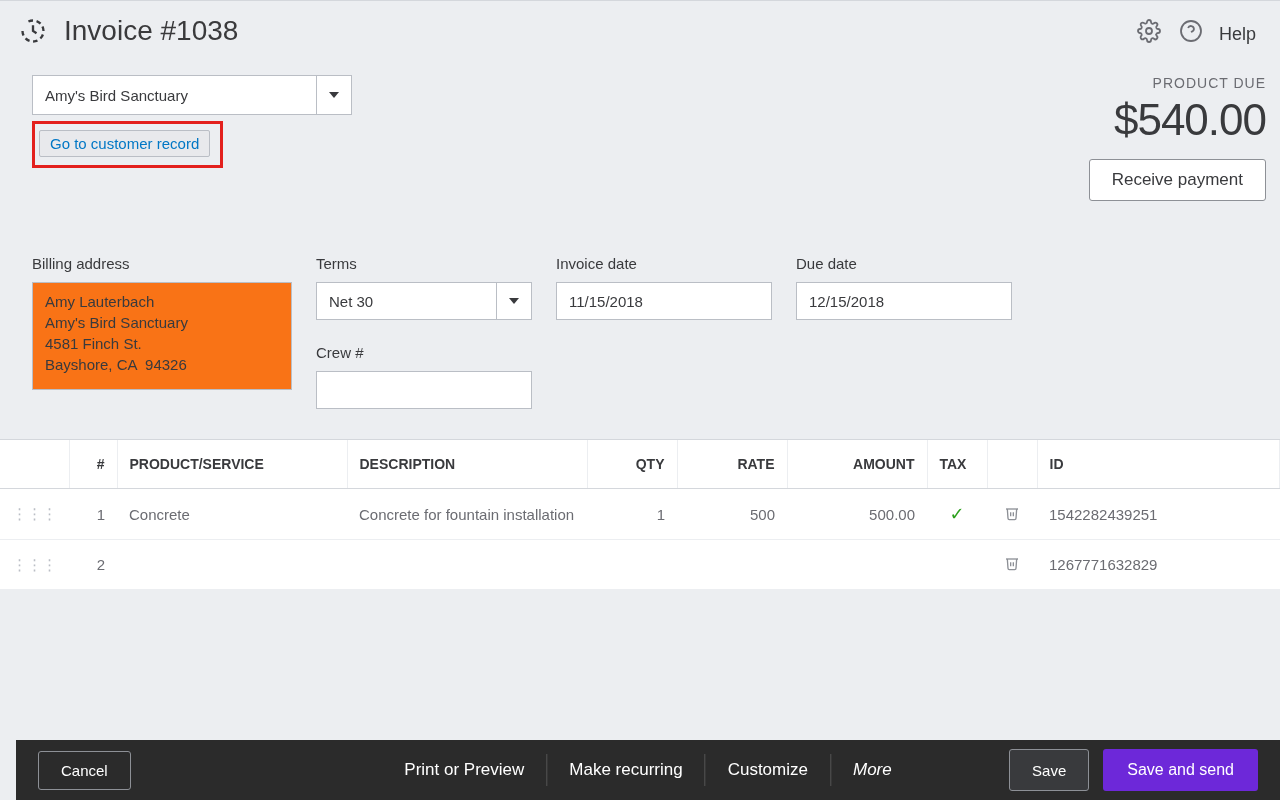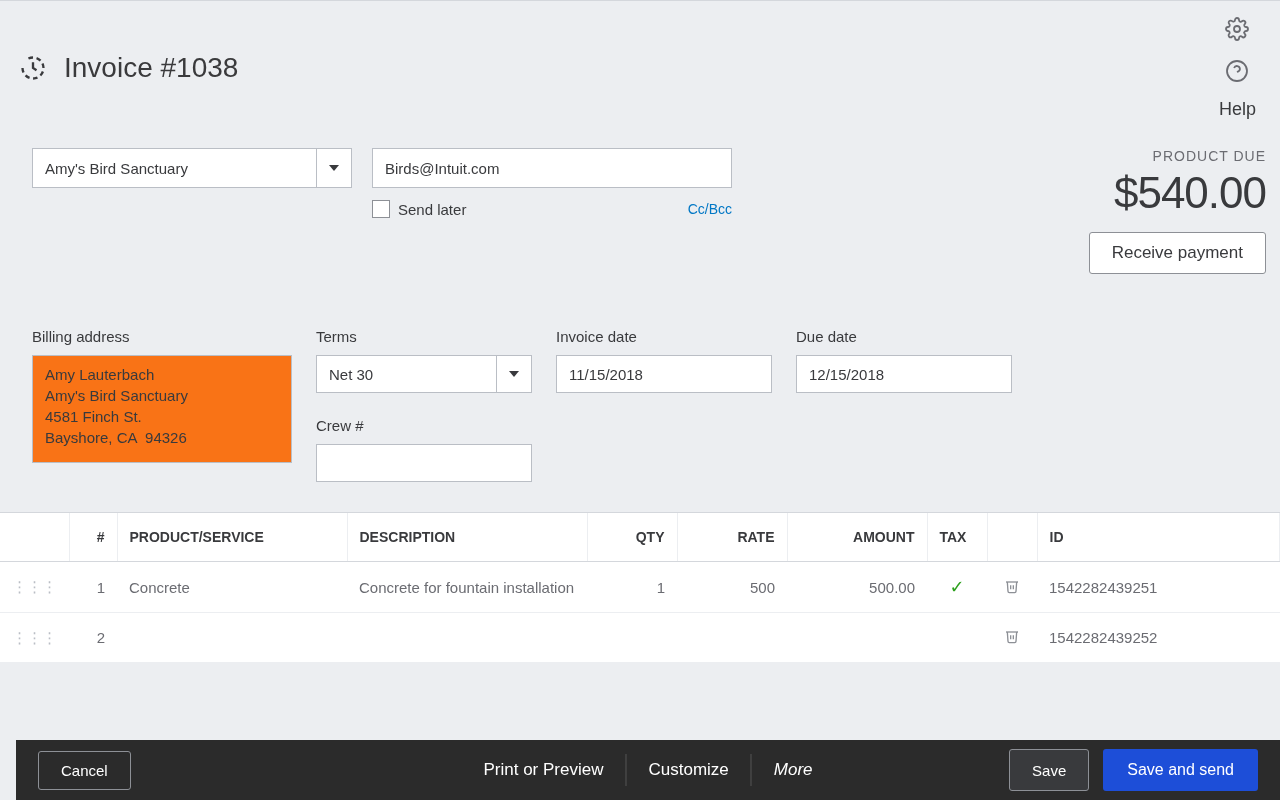--- a/index.html
+++ b/index.html
@@ -1,20 +1,20 @@
 <!DOCTYPE html>
 <html><head>
 <meta charset="utf-8">
 <style>
   * { box-sizing: border-box; margin: 0; padding: 0; font-family: -apple-system, BlinkMacSystemFont, "Segoe UI", Helvetica, Arial, sans-serif; }
   body { width: 1280px; height: 800px; background: #eceef1; color: #393a3d; overflow: hidden; }
   .header { display: flex; align-items: center; padding: 14px 24px 10px 18px; border-top: 1px solid #d4d7dc; }
   .header-title { font-size: 28px; font-weight: 400; color: #3a3a3c; flex: 1; }
   .hist-icon { width: 30px; height: 30px; margin-right: 16px; display:flex; align-items:center; justify-content:center; }
-  .header-actions { display:flex; align-items:center; gap:14px;flex-direction:column; }
+  .header-actions { display:flex; align-items:flex-end; gap:14px; }
   .icon-btn { width:28px; height:28px; display:flex; align-items:center; justify-content:center; cursor:pointer; color:#6b6c72; }
   .help-text { font-size:18px; color:#393a3d; }
 
   .form-area { padding: 18px 0 30px 32px; }
 
   .top-row { display:flex; align-items:flex-start; }
   .cust-block { width: 320px; }
   .cust-select { display:flex; }
   .cust-input { flex:1; height:40px; border:1px solid #babec5; background:#fff; padding:0 12px; font-size:15px; color:#393a3d; border-right:none; }
   .cust-dd { width:36px; height:40px; border:1px solid #babec5; background:#fff; display:flex; align-items:center; justify-content:center; cursor:pointer; }
@@ -53,21 +53,21 @@
   .check { color:#2ca01c; text-align:center; font-size:18px; }
   .trash { color:#8d9096; cursor:pointer; text-align:center; }
 
   .footer { position:fixed; bottom:0; left:16px; right:0; height:60px; background:#2b2b2b; display:flex; align-items:center; padding:0 22px; color:#fff; }
   .f-btn-outline { background:transparent; border:1px solid #8d9096; color:#fff; padding:10px 22px; font-size:15px; cursor:pointer; border-radius:3px; }
   .f-center { display:flex; gap:0; margin-left:auto; margin-right:auto; position:absolute; left:50%; transform:translateX(-50%); }
   .f-link { background:none; border:none; color:#fff; font-size:17px; padding:6px 22px; cursor:pointer; border-right:1px solid #555; }
   .f-link:last-child { border-right:none;font-style:italic; }
   .f-right { margin-left:auto; display:flex; gap:14px; }
   .f-save { background:#393a3d; border:1px solid #8d9096; color:#fff; padding:10px 22px; font-size:15px; cursor:pointer; border-radius:3px; }
-  .f-primary { background:#1d4ed8; border:none; color:#fff; padding:12px 24px; font-size:16px; font-weight:500; cursor:pointer; border-radius:3px; }
+  .f-primary { background:#6d28d9; border:none; color:#fff; padding:12px 24px; font-size:16px; font-weight:500; cursor:pointer; border-radius:3px; }
 
   .th-sep th { border-right: 1px solid #eceef1; }
 </style>
 </head>
 <body>
 
 <div class="header">
   <div class="hist-icon">
     <svg width="28" height="28" viewBox="0 0 24 24" fill="none" stroke="#393a3d" stroke-width="2">
         <path d="M3 12a9 9 0 1 0 3-6.7" stroke-dasharray="4 3"></path>
@@ -97,32 +97,25 @@
   <div class="top-row">
     <div class="cust-block">
       <div class="cust-select">
         <input class="cust-input" value="Amy's Bird Sanctuary" style="">
         <div class="cust-dd">
           <svg width="10" height="6" viewBox="0 0 10 6">
               <polygon points="0,0 10,0 5,6" fill="#393a3d"></polygon>
             </svg>
         </div>
       </div>
-    </div>
-
-    <div class="email-block">
-      <input class="email-input" value="Birds@Intuit.com" style="">
-      <div class="send-later-row">
-        <label class="send-later">
-          <span class="checkbox"></span>
-          <span>Send later</span>
-        </label>
-        <span class="ccbcc">Cc/Bcc</span>
-      </div>
-    </div>
+      <div class="highlight-box">
+        <button class="goto-btn">Go to customer record</button>
+      </div>
+    </div>
+
 
     <div class="balance-block">
       <div class="balance-label">PRODUCT DUE</div>
       <div class="balance-amt">$540.00</div>
       <button class="receive-btn">Receive payment</button>
     </div>
   </div>
 
   <div class="fields-row">
     <div class="field-col">
@@ -198,30 +191,31 @@
           <td></td>
           <td class="r"></td>
           <td class="r"></td>
           <td class="r"></td>
           <td class="check"></td>
           <td class="trash"><svg width="16" height="18" viewBox="0 0 24 24" fill="none" stroke="#8d9096" stroke-width="2">
               <polyline points="3 6 5 6 21 6"></polyline>
               <path d="M19 6l-1 14a2 2 0 0 1-2 2H8a2 2 0 0 1-2-2L5 6"></path>
               <path d="M10 11v6M14 11v6"></path>
             </svg></td>
-          <td>1542282439252</td>
+          <td>1267771632829</td>
         </tr>
       </tbody>
   </table>
 </div>
 
 <div class="footer">
   <button class="f-btn-outline">Cancel</button>
   <div class="f-center">
     <button class="f-link">Print or Preview</button>
+    <button class="f-link">Make recurring</button>
     <button class="f-link">Customize</button>
     <button class="f-link">More</button>
   </div>
   <div class="f-right">
     <button class="f-save">Save</button>
     <button class="f-primary">Save and send</button>
   </div>
 </div>
 
 </body></html>

